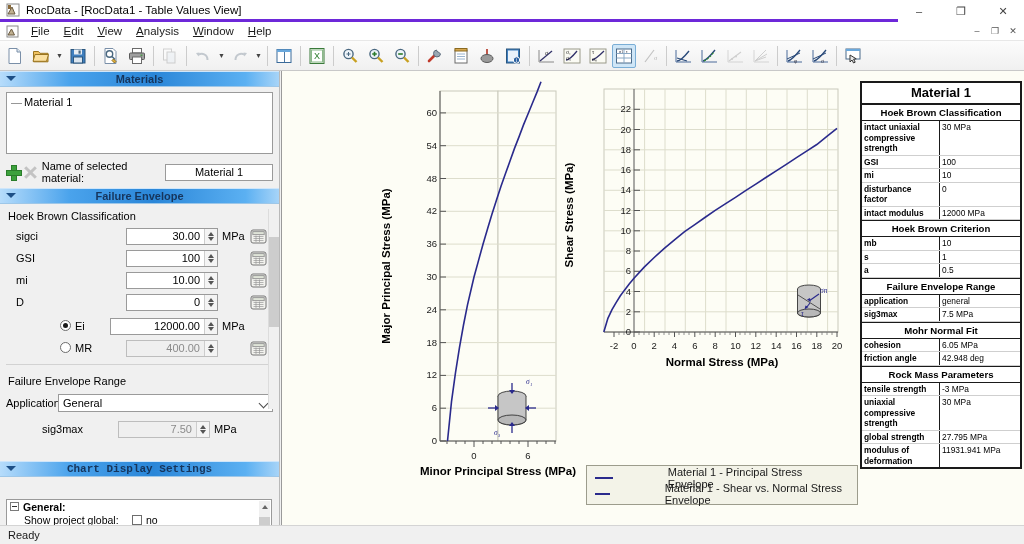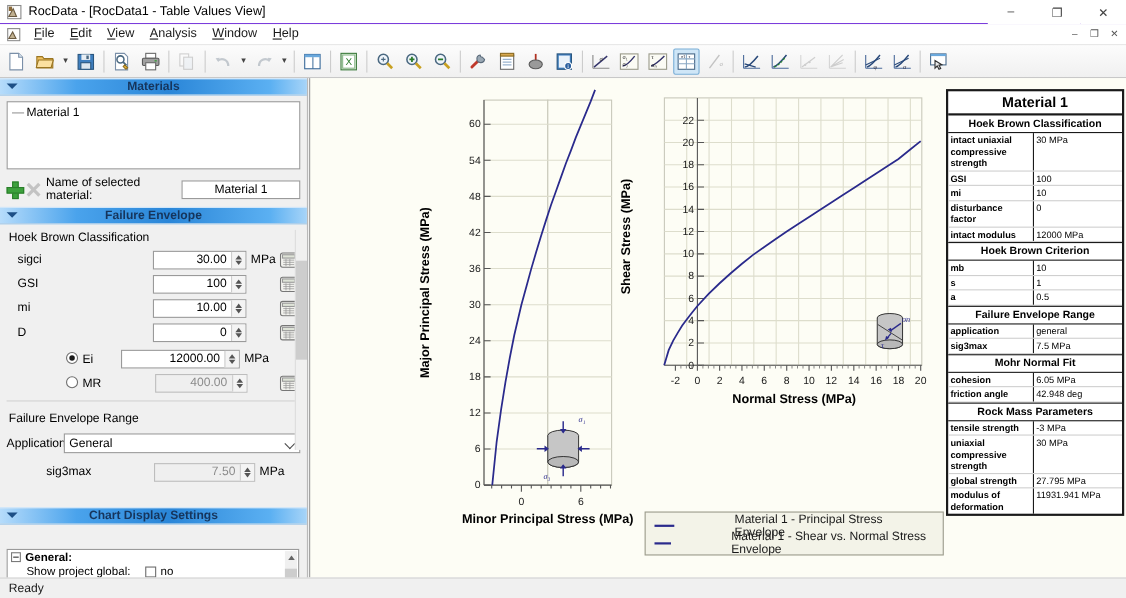--- a/index.html
+++ b/index.html
@@ -10,21 +10,21 @@
     font-family: "Liberation Sans", sans-serif;
     font-size: 11px;
     background: #f0f0f0;
     color: #000;
   }
   #app { position: relative; width: 1024px; height: 544px; background: #f0f0f0; }
 
   
   .titlebar {
     height: 22px; background: #ffffff; display: flex; align-items: center;
-    padding-left: 6px; position: relative; border-bottom: 1px solid #6d28d9;
+    padding-left: 6px; position: relative; border-bottom: 3px solid #6d28d9;
   }
   .titlebar .appicon { width: 14px; height: 14px; margin-right: 6px; position: relative; }
   .titlebar .title { font-size: 11.5px; color: #000; }
   .winbtns { position: absolute; right: 0; top: 0; height: 22px; display: flex; }
   .winbtn {
     width: 42px; height: 22px; display: flex; align-items: center; justify-content: center;
     font-size: 11px; color: #444; background: #fff;
   }
 
   
@@ -92,21 +92,21 @@
     background: #fff; border: 1px solid #9a9a9a; height: 17px; font-size: 11px;
     display: flex; align-items: center; justify-content: center; color: #000;
   }
   .fesec { padding: 6px 8px 0 8px; }
   .fesec .sub { font-size: 11px; margin-bottom: 4px; }
   .fld { display: flex; align-items: center; height: 20px; margin-bottom: 2px; }
   .fld .name { width: 118px; font-size: 11px; padding-left: 8px; }
   .fld .name.ind { padding-left: 52px; }
   .spin {
     width: 92px; height: 17px; background: #fff; border: 1px solid #9a9a9a;
-    display: flex; align-items: center; position: relative; margin-left: 22px;
+    display: flex; align-items: center; position: relative;
   }
   .spin.wide { width: 108px; }
   .spin.dis { background: #efefef; border-color: #bdbdbd; color: #8b8b8b; }
   .spin .v { flex: 1; text-align: right; padding-right: 4px; font-size: 11px; }
   .spin .sb { width: 13px; height: 15px; border-left: 1px solid #cdcdcd; background: #f4f4f4;
               display: flex; flex-direction: column; align-items: center; justify-content: center; }
   .spin .sb i { display:block; width:0;height:0;border-left:3px solid transparent;border-right:3px solid transparent; }
   .spin .sb i.up { border-bottom: 4px solid #555; margin-bottom: 1px; }
   .spin .sb i.dn { border-top: 4px solid #555; }
   .unit { font-size: 11px; margin-left: 4px; width: 26px; }
@@ -607,21 +607,21 @@
       <span class="spin dis">
         <span class="v">7.50</span>
         <span class="sb">
             <i class="up"></i>
             <i class="dn"></i>
           </span>
       </span>
       <span class="unit">MPa</span>
     </div>
 
-    <div class="grouphdr" style="position:absolute;left:0;right:0;top:390px;">
+    <div class="grouphdr" style="position:absolute;left:0;right:0;top:390px;font-family:Liberation Mono, monospace;">
       <span class="caret"></span>
       <span>Chart Display Settings</span>
     </div>
 
     <div class="cds">
       <div class="cdsrow grp">
         <span class="expander"></span>
         <span>General:</span>
       </div>
       <div class="cdsrow">

